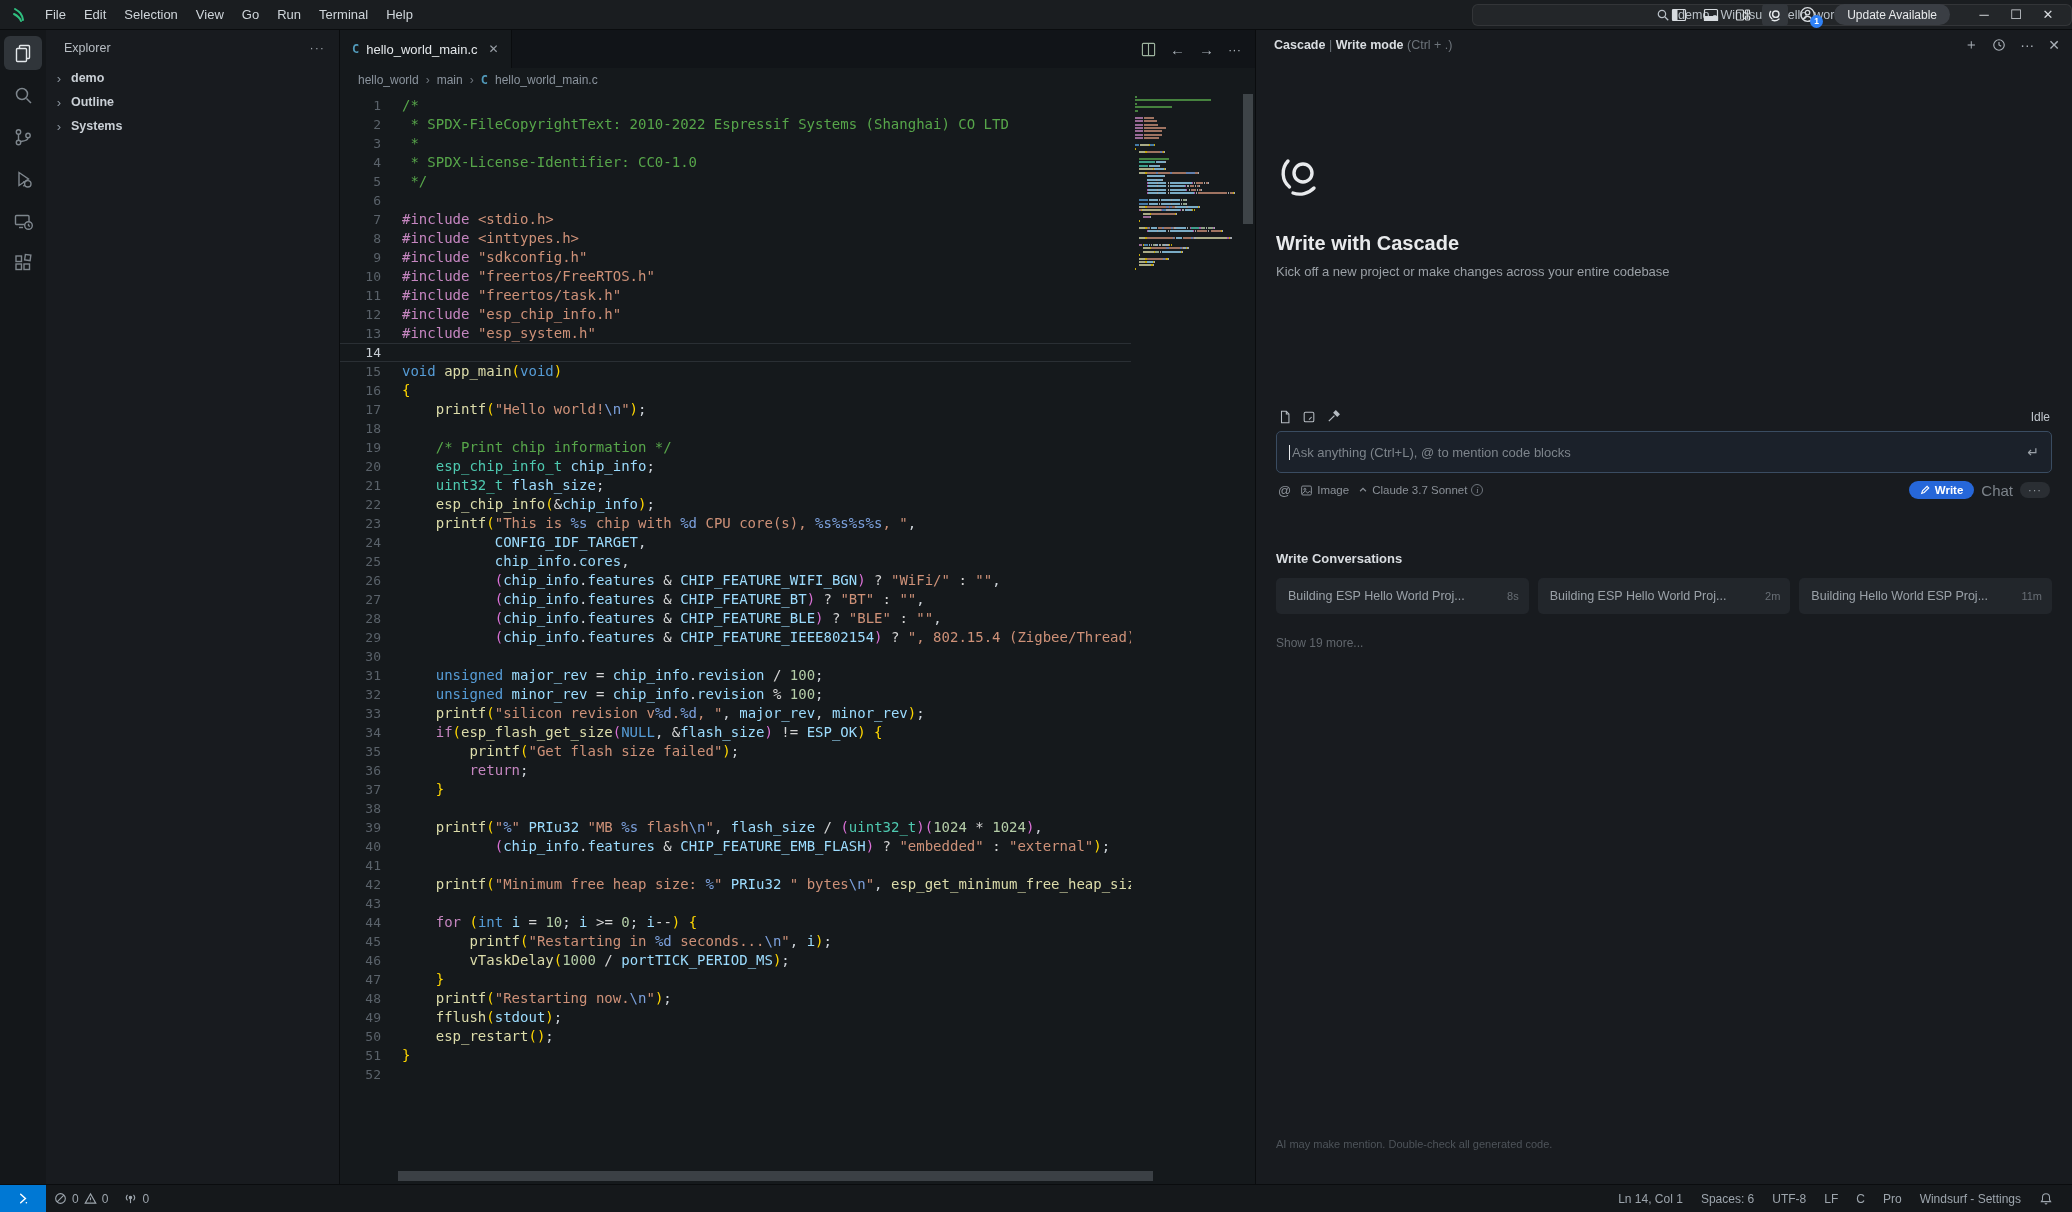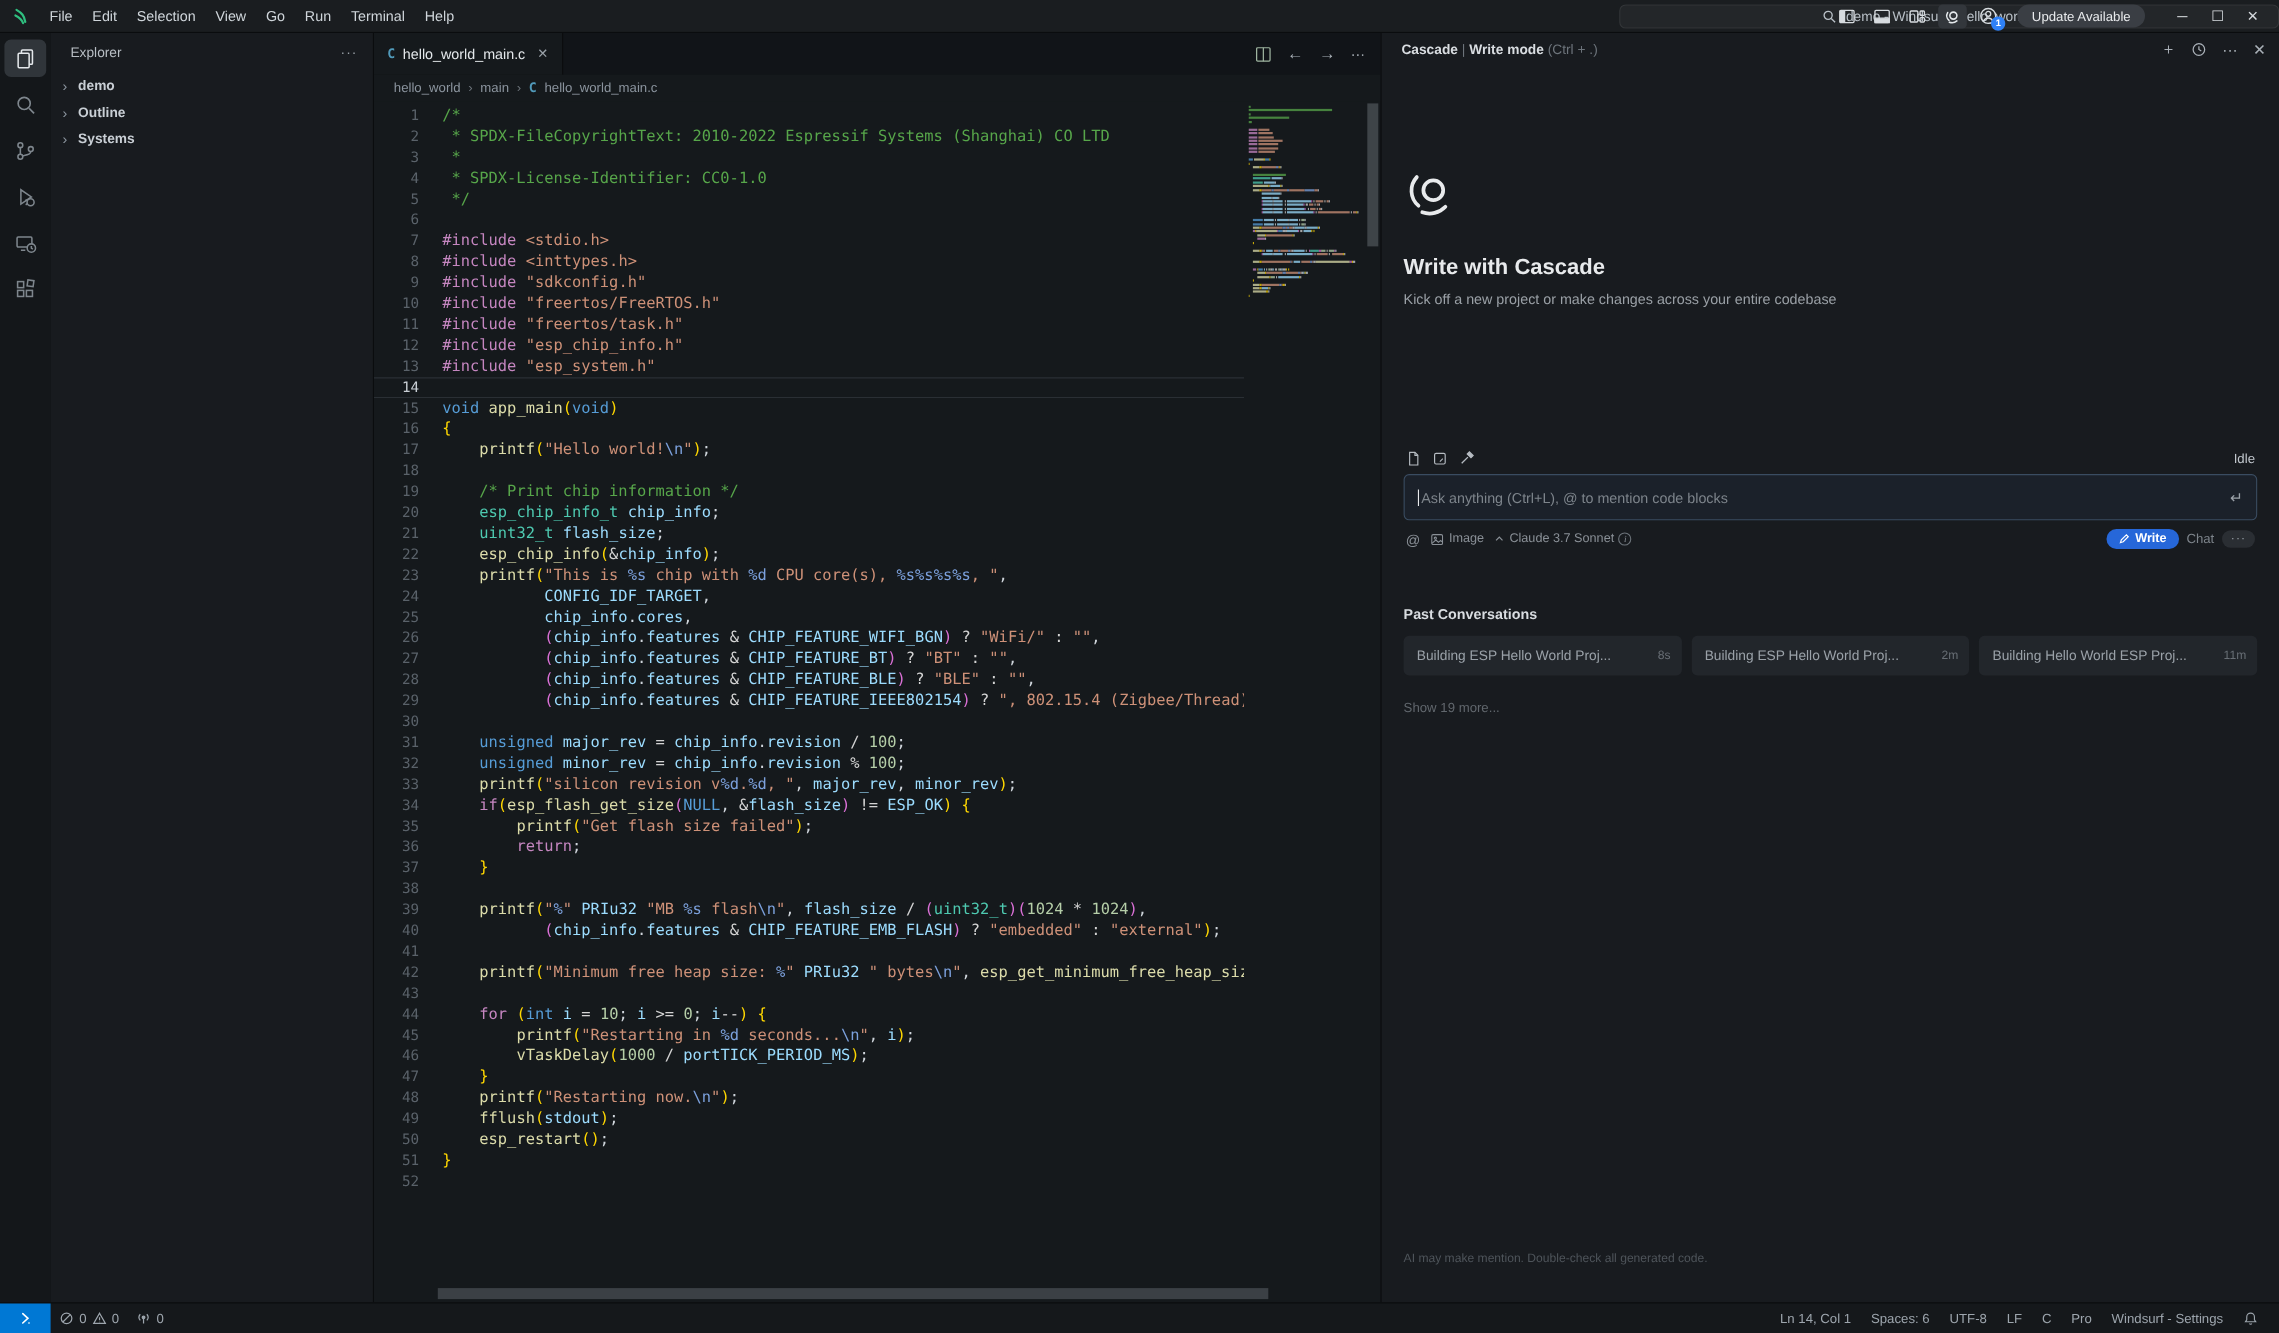--- a/index.html
+++ b/index.html
@@ -76,21 +76,21 @@
   .input-block { margin-top:130px; }
   .ib-toprow { display:flex; align-items:center; gap:10px; color:#b6bcc2; padding:0 2px 7px 2px; }
   .ib-idle { margin-left:auto; color:#c0c6cc; font-size:12px; }
   .ib-input { height:42px; background:#1b212a; border:1px solid #3a4c61; border-radius:5px; display:flex; align-items:center; padding:0 12px; }
   .caret { width:1px; height:15px; background:#e8eaec; margin-right:2px; }
   .placeholder { color:#7d848b; font-size:13px; flex:1; }
   .ret { color:#9aa1a8; font-size:14px; }
   .ib-meta { display:flex; align-items:center; gap:9px; margin-top:8px; color:#8a9097; font-size:11.5px; padding:0 2px; }
   .meta-right { margin-left:auto; display:flex; align-items:center; gap:7px; }
   .write-pill { display:flex; align-items:center; gap:5px; color:#fff; font-size:11.5px; font-weight:700; border-radius:11px; padding:3px 11px; }
-  .chat-lbl { color:#7d848b; font-size:12px; }
+  .chat-lbl { color:#7d848b; font-size:15px; }
   .more-pill { background:#2a2e33; border-radius:10px; padding:2px 8px; color:#9aa1a8; font-size:11px; letter-spacing:1px; }
   .icircle { display:inline-flex; width:12px; height:12px; border:1px solid #6d747b; border-radius:50%; align-items:center; justify-content:center; font-size:8.5px; color:#8a9097; font-style:italic; font-family:"Liberation Serif", serif; }
   .past-title { margin-top:52px; font-size:13px; font-weight:700; color:#d9dde1; }
   .cards { display:flex; gap:9px; margin-top:12px; }
   .card { flex:1; background:#22262b; border-radius:5px; height:36px; display:flex; align-items:center; padding:0 10px 0 12px; min-width:0; }
   .card-title { color:#9aa1a8; font-size:12.5px; white-space:nowrap; overflow:hidden; flex:1; }
   .card-time { color:#686e75; font-size:11px; margin-left:8px; }
   .show-more { margin-top:22px; font-size:12px; color:#61676d; }
   .cas-footer { position:absolute; bottom:34px; left:20px; font-size:11px; color:#4e545a; }
 
@@ -425,21 +425,21 @@
                     <path d="M2 10 l1-3 5.5-5.5 2 2 L5 9 z"></path>
                   </svg>
                 <span>Write</span>
               </span>
               <span class="chat-lbl">Chat</span>
               <span class="more-pill">···</span>
             </span>
           </div>
         </div>
 
-        <div class="past-title">Past Conversations</div>
+        <div class="past-title">Write Conversations</div>
         <div class="cards">
             <div class="card">
               <span class="card-title">Building ESP Hello World Proj...</span>
               <span class="card-time">8s</span>
             </div>
             <div class="card">
               <span class="card-title">Building ESP Hello World Proj...</span>
               <span class="card-time">2m</span>
             </div>
             <div class="card">

